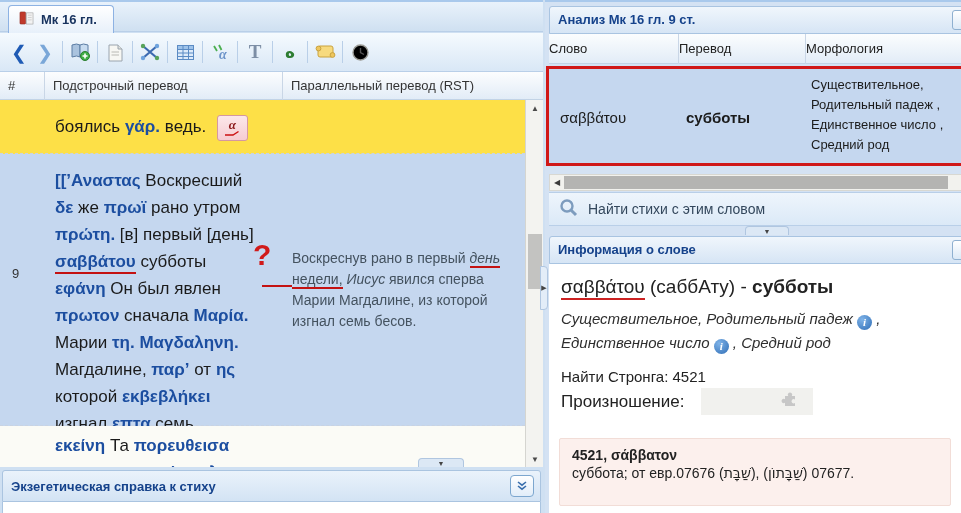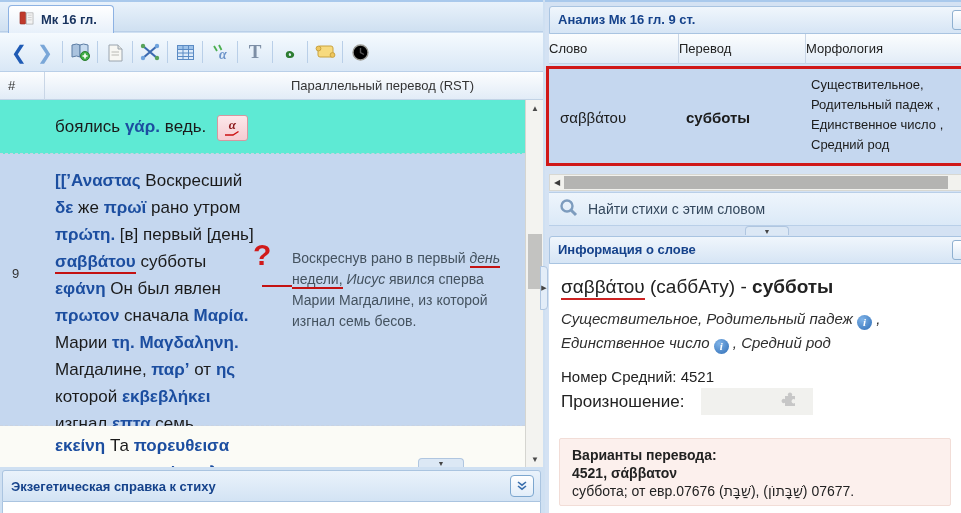--- a/index.html
+++ b/index.html
@@ -27,21 +27,21 @@
   .glyph-heb { font-size:17px; font-weight:bold; color:#2e7d32; }
   .grid-header { position:absolute; left:0; top:70px; width:543px; height:28px;
     background:linear-gradient(#fcfdfe,#e2ecf7); border-bottom:1px solid #c2d3e6;
     font-size:13px; color:#333; line-height:27px; }
   .gh-cell { position:absolute; top:0; height:28px; border-right:1px solid #c9d6e6; padding-left:8px; }
   .gh-num  { left:0; width:45px; }
   .gh-int  { left:45px; width:238px; }
   .gh-par  { left:283px; width:242px; border-right:none; }
   .grid-body { position:absolute; left:0; top:98px; width:525px; height:367px; background:#ffffff; overflow:hidden; }
   .vrow { position:relative; width:525px; border-bottom:1px dashed #c9d3e2; }
-  .vrow1 { height:54px; background:#5eead4; }
+  .vrow1 { height:54px; background:#fde047; }
   .vrow2 { height:272px; background:#c5d7ef; }
   .vrow3 { height:41px; background:#fbfbf6; border-bottom:none; }
   .vnum { position:absolute; left:12px; top:112px; font-size:13px; color:#333; }
   .inter { position:absolute; left:55px; top:13px; width:205px; font-size:17px; line-height:27px; }
   .gr { color:#1c4ea0; font-weight:bold; }
   .ru { color:#1a1a1a; }
   .gr-u { color:#1c4ea0; font-weight:bold; border-bottom:2px solid #c41212; padding-bottom:1px; }
   .alpha-btn { display:inline-flex; flex-direction:column; align-items:center; justify-content:center;
     width:31px; height:26px; background:linear-gradient(#fce8ea,#f6ccd2); border:1px solid #d598a0;
     border-radius:3px; vertical-align:middle; margin-left:6px; cursor:pointer; }
@@ -210,20 +210,21 @@
     <span class="tbtn">
       <svg width="19" height="19" viewBox="0 0 19 19">
         <circle cx="9.5" cy="9.5" r="7.5" fill="#ececе6" stroke="#9a9a94" stroke-width="1.4"></circle>
         <path d="M9.5 5v4.5l3.5 2" stroke="#555" stroke-width="1.4" fill="none"></path>
       </svg>
     </span>
   </div>
 
   <div class="grid-header">
     <div class="gh-cell gh-num">#</div>
+    <div class="gh-cell gh-int">Подстрочный перевод</div>
     <div class="gh-cell gh-par">Параллельный перевод (RST)</div>
   </div>
 
   <div class="grid-body">
 
     <div class="vrow vrow1">
       <div class="inter" style="top:13px;">
         <span class="ru">боялись </span><span class="gr">γάρ.</span><span class="ru"> ведь.</span>
         <span class="alpha-btn">
           <span class="a">α</span>
@@ -326,31 +327,30 @@
     <div class="headword-line">
       <span class="hw-greek">σαββάτου</span><span> (саббАту) - </span><span class="hw-bold">субботы</span>
     </div>
     <div class="morphline" style="top:70px;">
       <span>Единственное число </span><span class="info-i">i</span><span> , Средний род</span>
     </div>
     <div class="morphline" style="top:46px;">
       <span>Существительное, Родительный падеж </span><span class="info-i">i</span><span> ,</span>
     </div>
     <div class="strong-line">
-      <span>Номер Средний: </span><span class="strong-val">4521</span>
+      <span>Найти Стронга: </span><span class="strong-val">4521</span>
     </div>
     <div class="pron-line">Произношение:</div>
     <div class="pron-box">
       <span>
         <svg width="20" height="19" viewBox="0 0 20 19">
           <path fill="#c7c7c7" d="M6 6h3.2a2.2 2.2 0 1 1 3.6 0H16v3.4a2.2 2.2 0 1 0 0 3.6V16H6v-3.2a2.2 2.2 0 1 1 0-3.6Z"></path>
         </svg>
       </span>
     </div>
     <div class="variants-box">
-      <div class="vb-title">Варианты перевода:</div>
       <div class="vb-entry">4521, σάββατον</div>
       <div>
         <span>суббота; от евр.07676 (</span><span class="heb">שַׁבָּת</span><span>), 07677 (</span><span class="heb">שַׁבָּתוֹן</span><span>).</span>
       </div>
     </div>
   </div>
 </div>
 
 </body></html>

